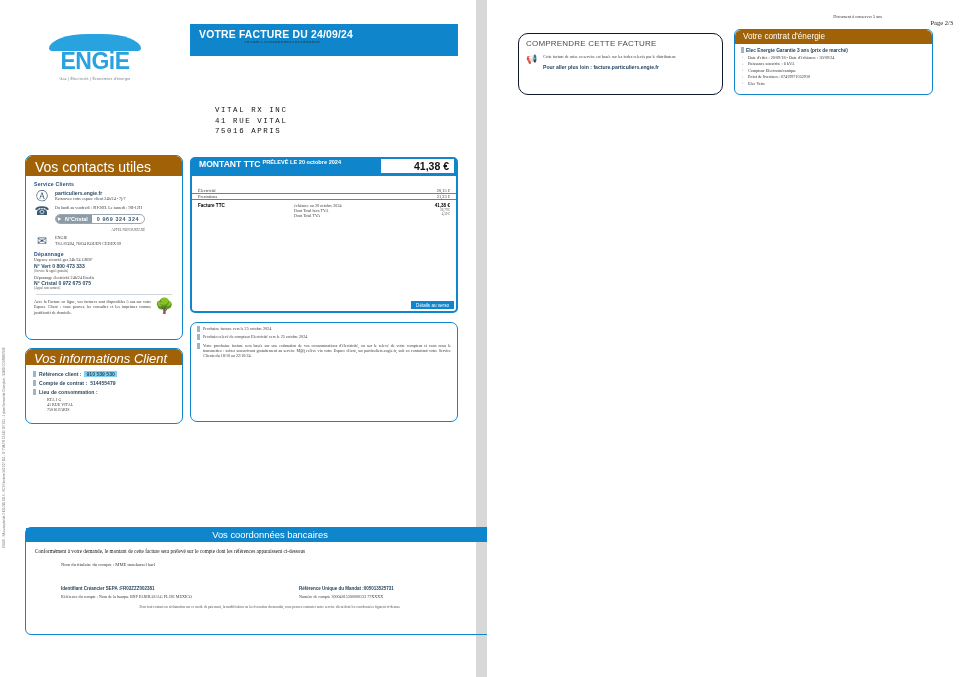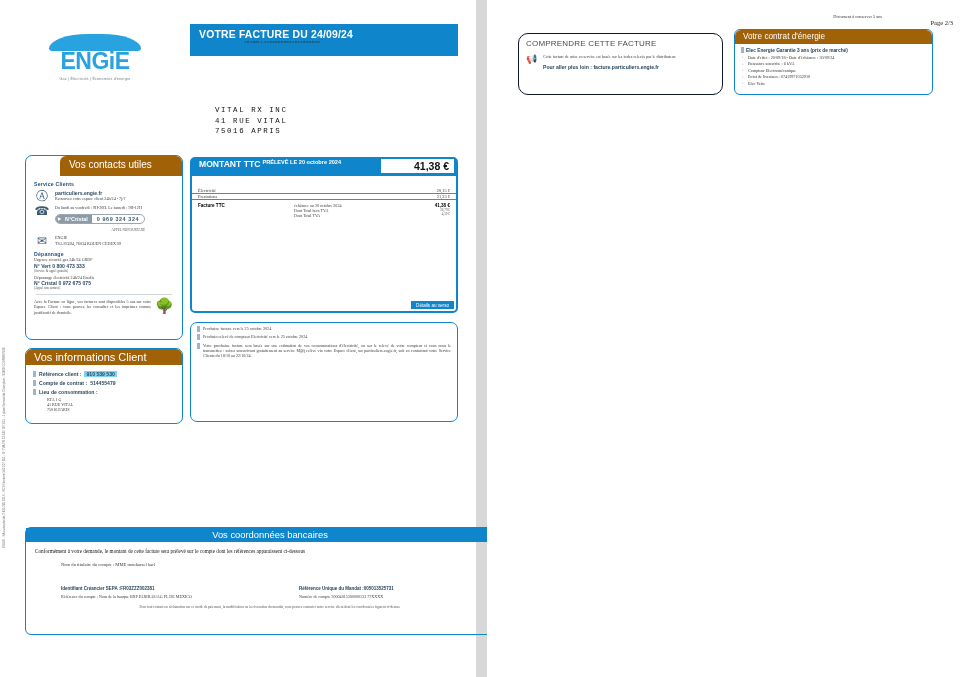--- a/index.html
+++ b/index.html
@@ -58,39 +58,39 @@
   #vert-legal {
     position:absolute; left:2px; top:148px; width:400px;
     transform: rotate(-90deg); transform-origin: 0 0;
     margin-top:400px;
     font-size:2.9px; color:#777; white-space:nowrap;
     font-family:"Liberation Sans",sans-serif;
   }
 
   
   #contacts { position:absolute; left:25px; top:155px; width:158px; height:185px; }
-  #contacts .card-hdr { height:20px; font-size:10px; padding:3px 12px 0 9px;margin-left:34px; }
+  #contacts .card-hdr { height:20px; font-size:14px; padding:3px 12px 0 9px; }
   .cb { padding:5px 8px 0 8px; }
   .sect-title { font-family:"Liberation Sans",sans-serif; font-weight:bold;
       font-size:5.2px; color:#23527c; letter-spacing:.2px; }
   .row-ic { display:flex; gap:5px; margin-top:3px; align-items:flex-start; }
   .ic { width:16px; flex:0 0 16px; color:#3c5a73; text-align:center;
         font-size:12px; line-height:12px; }
   .cristal {
       display:inline-block; margin-top:2px;
       border:1px solid #9aa7b2; border-radius:8px; overflow:hidden;
       font-family:"Liberation Sans",sans-serif; font-size:5.4px; font-weight:bold; }
   .cristal span.a { background:#8d9ba6; color:#fff; padding:1px 4px 1px 9px; display:inline-block; position:relative;}
   .cristal span.a:before{content:"\25B6"; position:absolute; left:2px; top:1px; font-size:4px;}
   .cristal span.b { color:#3c5a73; padding:1px 5px; display:inline-block; letter-spacing:.6px;}
   .divider { border-top:1px solid #cfd6dc; margin:4px 2px; }
 
   
   #clientinfo { position:absolute; left:25px; top:348px; width:158px; height:76px; }
-  #clientinfo .card-hdr { height:16px; font-size:11px; padding:2px 0 0 8px; }
+  #clientinfo .card-hdr { height:16px; font-size:13px; padding:2px 0 0 8px;font-style:italic; }
   .bullet-line { display:flex; gap:3px; margin-top:3px; align-items:center; }
   .bsq { width:3px; height:6px; background:#9fb4c6; flex:0 0 3px; }
   .bl-lbl { font-family:"Liberation Sans",sans-serif; font-weight:bold;
       font-size:5.1px; color:#2d4a63; }
   .hl { background:#7fd4f1; padding:0 2px; }
 
   
   #montant { position:absolute; left:190px; top:157px; width:268px; height:156px;
       border:2px solid #0f86cb; border-radius:5px; }
   #montant-hdr { display:flex; align-items:flex-start; background:#0f86cb; height:17px; }

